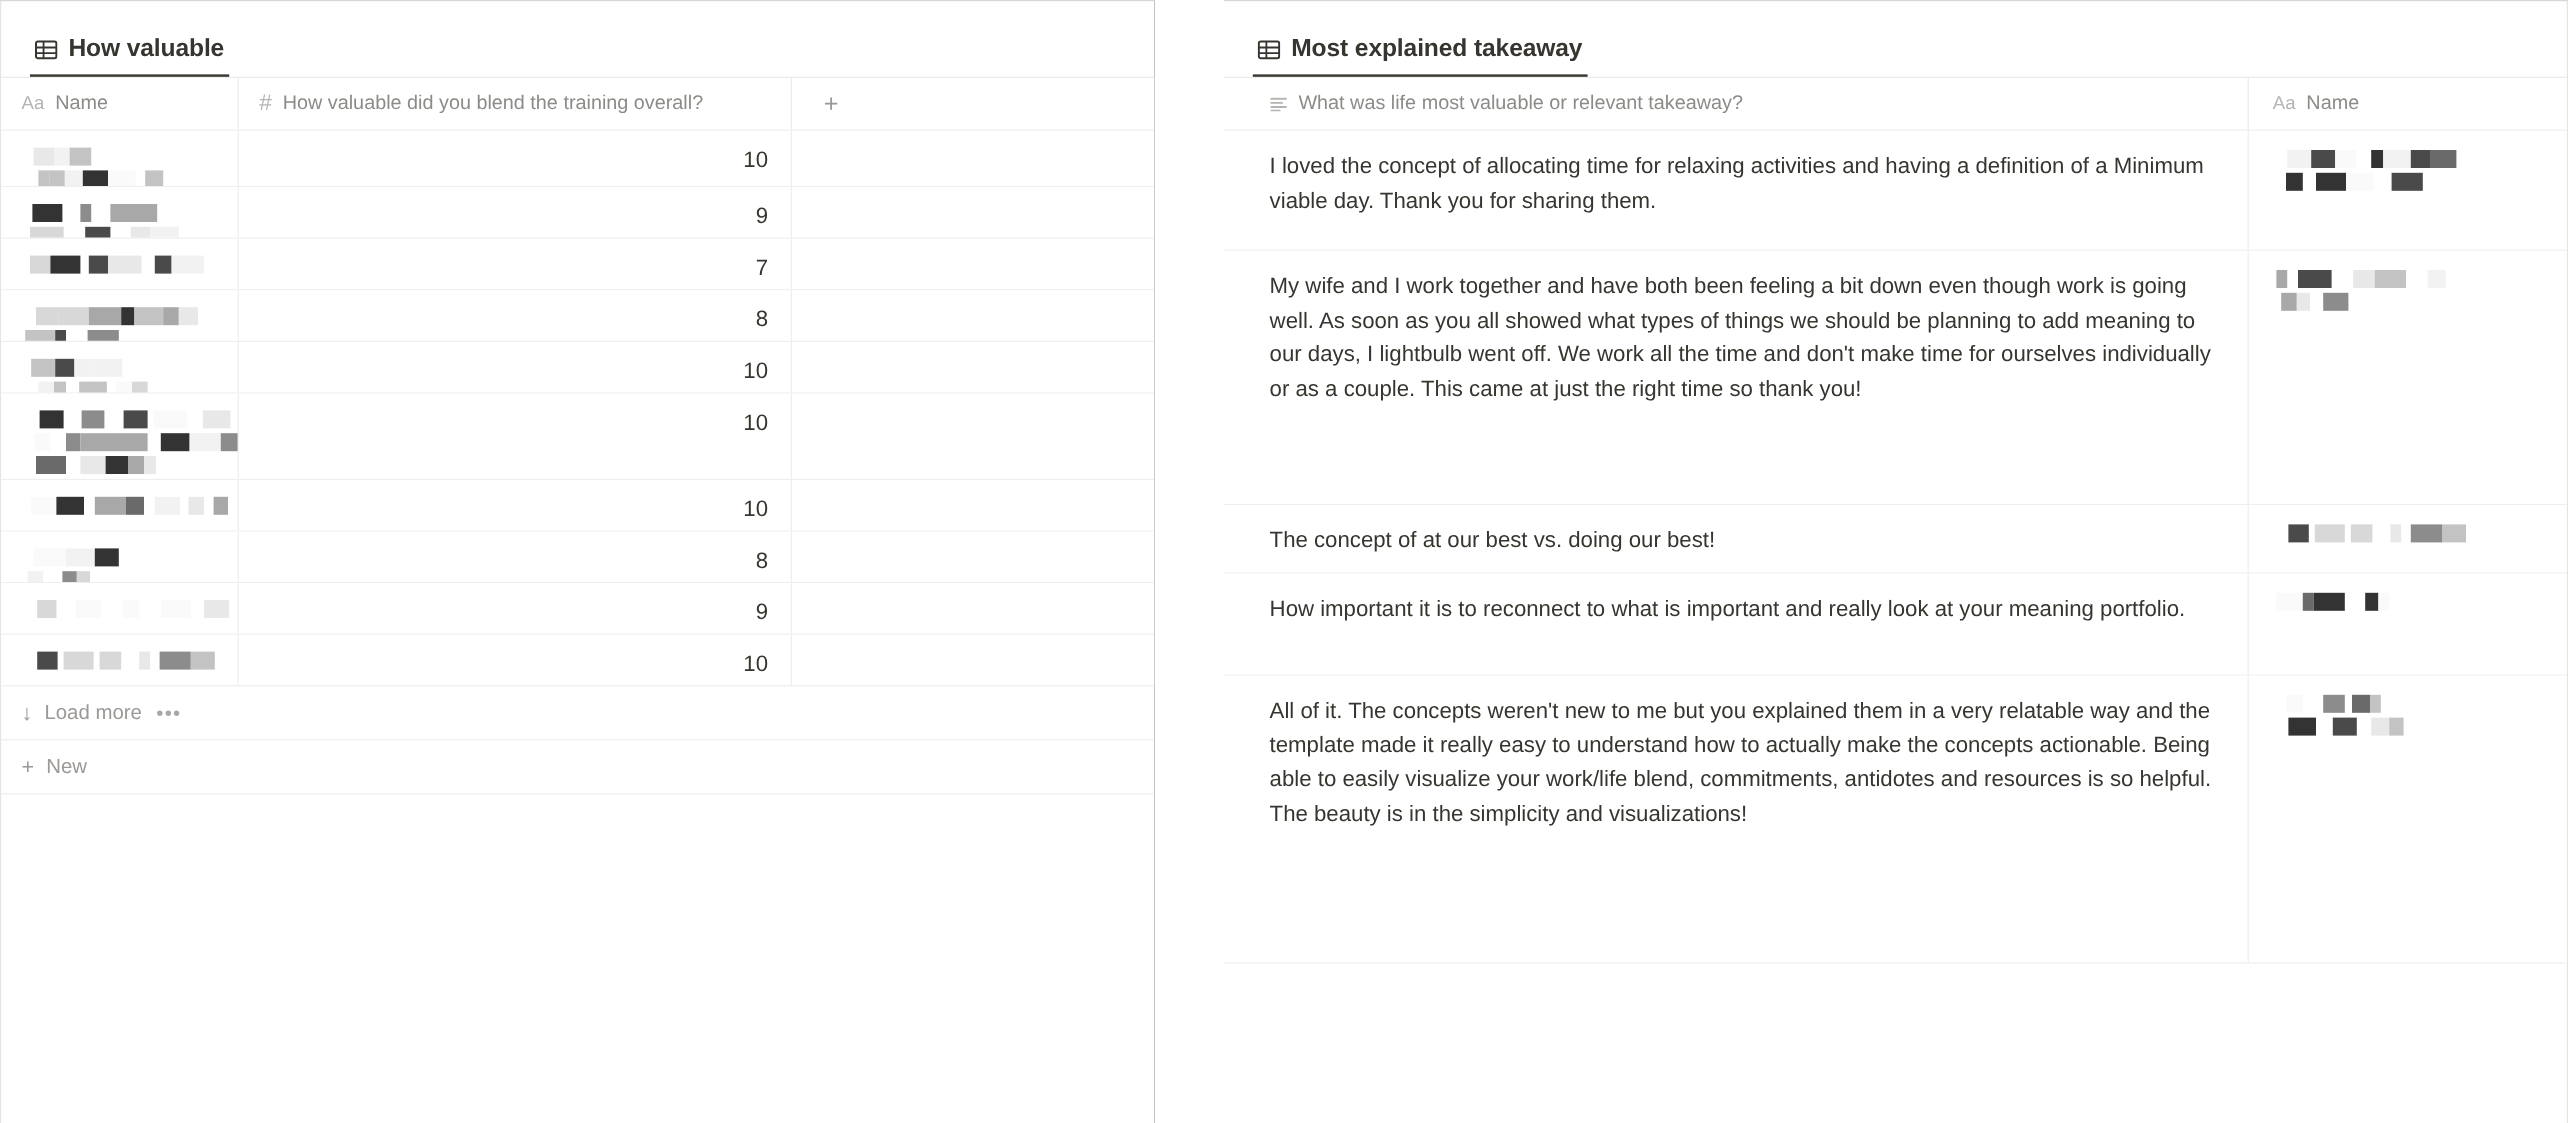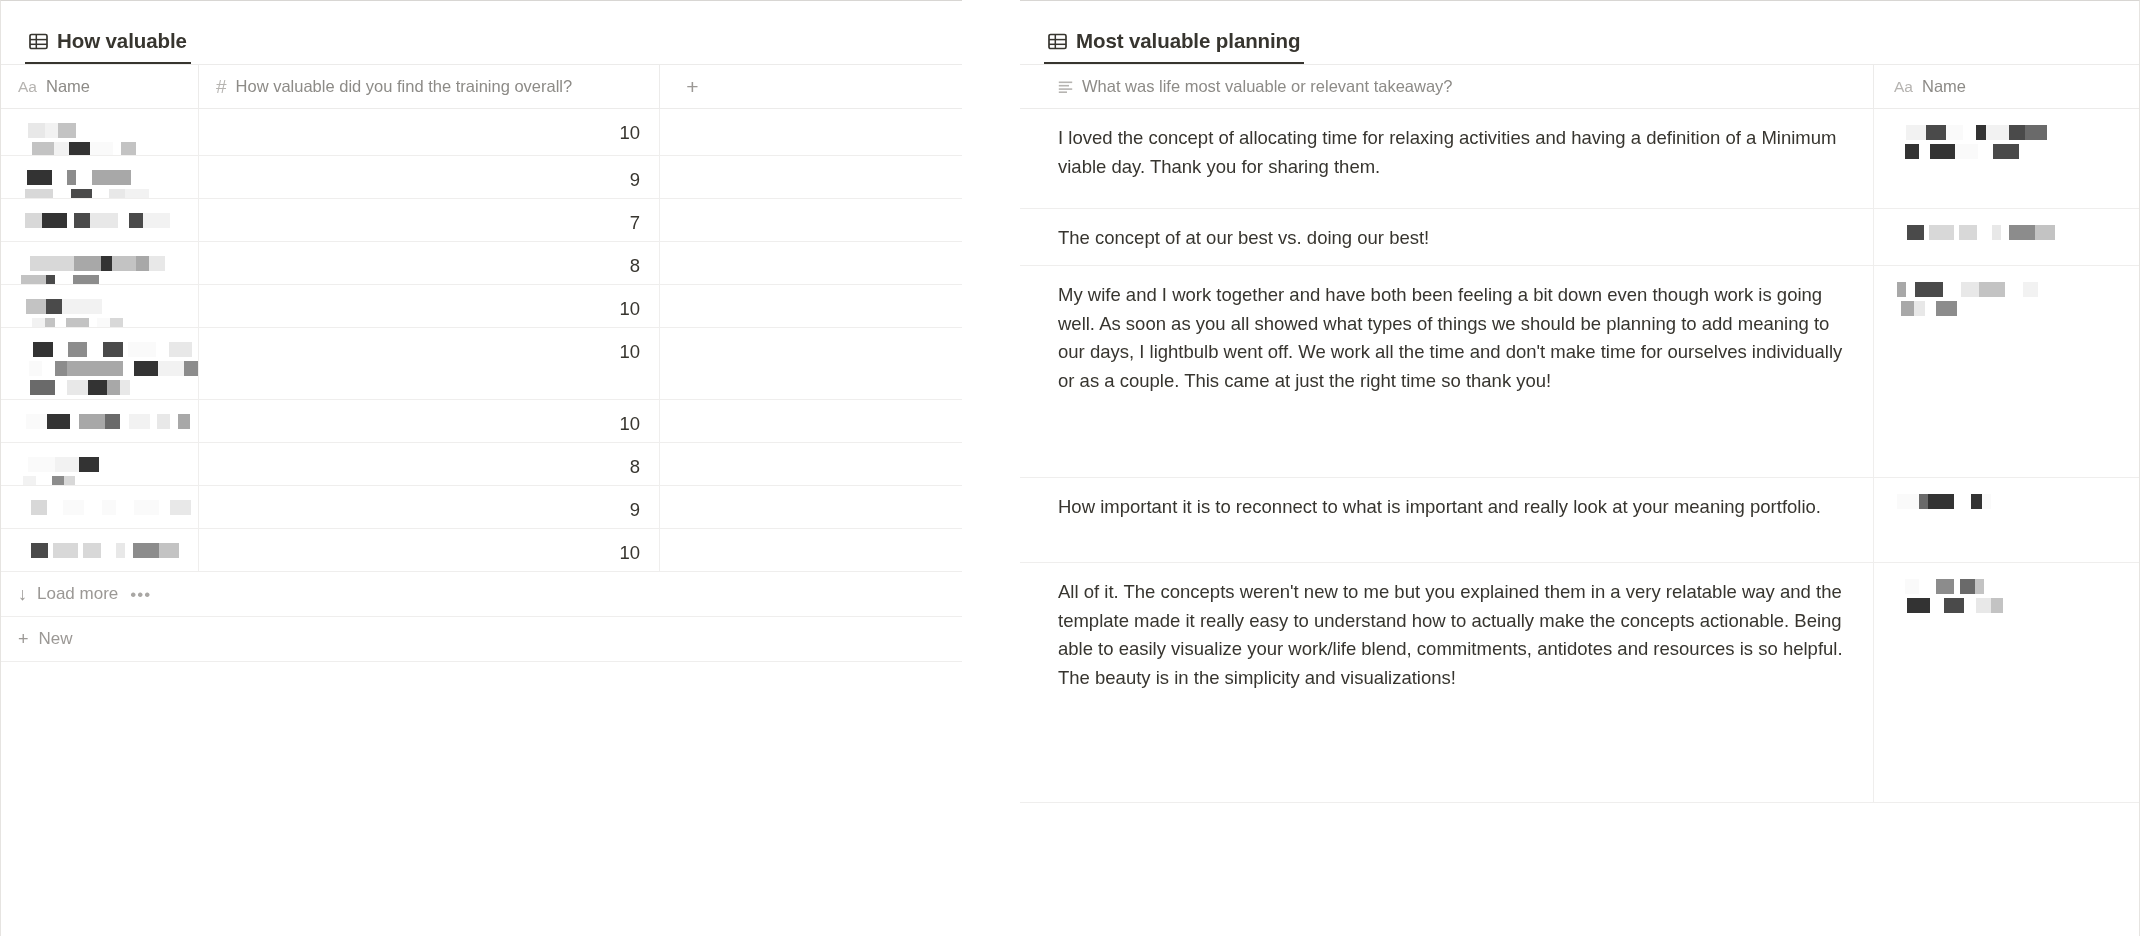--- a/index.html
+++ b/index.html
@@ -269,21 +269,21 @@
       </div>
     </div>
 
     <div class="col-head-row">
       <div class="col-head lt-col-name">
         <span class="type-glyph">Aa</span>
         <span class="head-label">Name</span>
       </div>
       <div class="col-head lt-col-rating">
         <span class="hash-glyph">#</span>
-        <span class="head-label">How valuable did you find the training overall?</span>
+        <span class="head-label">How valuable did you blend the training overall?</span>
       </div>
       <div class="col-head lt-col-add col-add">+</div>
     </div>
 
     <div id="left-rows">
         <div class="lt-row" style="height: 47px;">
           <div class="lt-cell name">
             <div>
               <div class="redact-line">
                 <span class="rb" style="width: 10px; background: transparent;"></span>
@@ -553,21 +553,21 @@
     <div class="view-header">
       <div class="view-tab">
         <span>
           <svg class="grid-icon" viewBox="0 0 19 17" fill="none" xmlns="http://www.w3.org/2000/svg">
             <rect x="1" y="1.5" width="17" height="14" rx="1.6" stroke="#37352f" stroke-width="1.7"></rect>
             <line x1="1" y1="6.6" x2="18" y2="6.6" stroke="#37352f" stroke-width="1.5"></line>
             <line x1="1" y1="11.3" x2="18" y2="11.3" stroke="#37352f" stroke-width="1.5"></line>
             <line x1="7.3" y1="1.5" x2="7.3" y2="15.5" stroke="#37352f" stroke-width="1.5"></line>
           </svg>
         </span>
-        <span class="tab-label">Most valuable planning</span>
+        <span class="tab-label">Most explained takeaway</span>
       </div>
     </div>
 
     <div class="col-head-row">
       <div class="col-head rt-col-takeaway" style="padding-left:38px;">
         <span>
           <svg class="lines-glyph" viewBox="0 0 15 12" fill="none" xmlns="http://www.w3.org/2000/svg">
             <line x1="0.8" y1="1.3" x2="14.2" y2="1.3" stroke="#b6b4b1" stroke-width="1.6"></line>
             <line x1="0.8" y1="4.7" x2="11" y2="4.7" stroke="#b6b4b1" stroke-width="1.6"></line>
             <line x1="0.8" y1="8.1" x2="14.2" y2="8.1" stroke="#b6b4b1" stroke-width="1.6"></line>
@@ -603,66 +603,66 @@
                 <span class="rb" style="width: 14px; background: rgb(51, 51, 51);"></span>
                 <span class="rb" style="width: 11px; background: transparent;"></span>
                 <span class="rb" style="width: 25px; background: rgb(51, 51, 51);"></span>
                 <span class="rb" style="width: 23px; background: rgb(250, 250, 250);"></span>
                 <span class="rb" style="width: 15px; background: transparent;"></span>
                 <span class="rb" style="width: 26px; background: rgb(74, 74, 74);"></span>
               </div>
             </div>
           </div>
         </div>
+        <div class="rt-row" style="height: 212px;">
+          <div class="rt-cell takeaway">My wife and I work together and have both been feeling a bit down even though work is going well. As soon as you all showed what types of things we should be planning to add meaning to our days, I lightbulb went off. We work all the time and don't make time for ourselves individually or as a couple. This came at just the right time so thank you!</div>
+          <div class="rt-cell name">
+            <div>
+              <div class="redact-line">
+                <span class="rb" style="width: 3px; background: transparent;"></span>
+                <span class="rb" style="width: 9px; background: rgb(168, 168, 168);"></span>
+                <span class="rb" style="width: 9px; background: transparent;"></span>
+                <span class="rb" style="width: 28px; background: rgb(74, 74, 74);"></span>
+                <span class="rb" style="width: 18px; background: transparent;"></span>
+                <span class="rb" style="width: 18px; background: rgb(232, 232, 232);"></span>
+                <span class="rb" style="width: 26px; background: rgb(195, 195, 195);"></span>
+                <span class="rb" style="width: 18px; background: transparent;"></span>
+                <span class="rb" style="width: 15px; background: rgb(242, 242, 242);"></span>
+                <span class="rb" style="width: 7px; background: transparent;"></span>
+              </div>
+              <div class="redact-line">
+                <span class="rb" style="width: 7px; background: transparent;"></span>
+                <span class="rb" style="width: 13px; background: rgb(168, 168, 168);"></span>
+                <span class="rb" style="width: 11px; background: rgb(232, 232, 232);"></span>
+                <span class="rb" style="width: 11px; background: transparent;"></span>
+                <span class="rb" style="width: 21px; background: rgb(140, 140, 140);"></span>
+              </div>
+            </div>
+          </div>
+        </div>
         <div class="rt-row" style="height: 57px;">
           <div class="rt-cell takeaway">The concept of at our best vs. doing our best!</div>
           <div class="rt-cell name">
             <div>
               <div class="redact-line">
                 <span class="rb" style="width: 13px; background: transparent;"></span>
                 <span class="rb" style="width: 17px; background: rgb(74, 74, 74);"></span>
                 <span class="rb" style="width: 5px; background: transparent;"></span>
                 <span class="rb" style="width: 25px; background: rgb(216, 216, 216);"></span>
                 <span class="rb" style="width: 5px; background: transparent;"></span>
                 <span class="rb" style="width: 18px; background: rgb(216, 216, 216);"></span>
                 <span class="rb" style="width: 15px; background: transparent;"></span>
                 <span class="rb" style="width: 9px; background: rgb(232, 232, 232);"></span>
                 <span class="rb" style="width: 8px; background: transparent;"></span>
                 <span class="rb" style="width: 26px; background: rgb(140, 140, 140);"></span>
                 <span class="rb" style="width: 20px; background: rgb(195, 195, 195);"></span>
               </div>
             </div>
           </div>
         </div>
-        <div class="rt-row" style="height: 212px;">
-          <div class="rt-cell takeaway">My wife and I work together and have both been feeling a bit down even though work is going well. As soon as you all showed what types of things we should be planning to add meaning to our days, I lightbulb went off. We work all the time and don't make time for ourselves individually or as a couple. This came at just the right time so thank you!</div>
-          <div class="rt-cell name">
-            <div>
-              <div class="redact-line">
-                <span class="rb" style="width: 3px; background: transparent;"></span>
-                <span class="rb" style="width: 9px; background: rgb(168, 168, 168);"></span>
-                <span class="rb" style="width: 9px; background: transparent;"></span>
-                <span class="rb" style="width: 28px; background: rgb(74, 74, 74);"></span>
-                <span class="rb" style="width: 18px; background: transparent;"></span>
-                <span class="rb" style="width: 18px; background: rgb(232, 232, 232);"></span>
-                <span class="rb" style="width: 26px; background: rgb(195, 195, 195);"></span>
-                <span class="rb" style="width: 18px; background: transparent;"></span>
-                <span class="rb" style="width: 15px; background: rgb(242, 242, 242);"></span>
-                <span class="rb" style="width: 7px; background: transparent;"></span>
-              </div>
-              <div class="redact-line">
-                <span class="rb" style="width: 7px; background: transparent;"></span>
-                <span class="rb" style="width: 13px; background: rgb(168, 168, 168);"></span>
-                <span class="rb" style="width: 11px; background: rgb(232, 232, 232);"></span>
-                <span class="rb" style="width: 11px; background: transparent;"></span>
-                <span class="rb" style="width: 21px; background: rgb(140, 140, 140);"></span>
-              </div>
-            </div>
-          </div>
-        </div>
         <div class="rt-row" style="height: 85px;">
           <div class="rt-cell takeaway">How important it is to reconnect to what is important and really look at your meaning portfolio.</div>
           <div class="rt-cell name">
             <div>
               <div class="redact-line">
                 <span class="rb" style="width: 3px; background: transparent;"></span>
                 <span class="rb" style="width: 22px; background: rgb(250, 250, 250);"></span>
                 <span class="rb" style="width: 9px; background: rgb(106, 106, 106);"></span>
                 <span class="rb" style="width: 26px; background: rgb(51, 51, 51);"></span>
                 <span class="rb" style="width: 17px; background: transparent;"></span>

